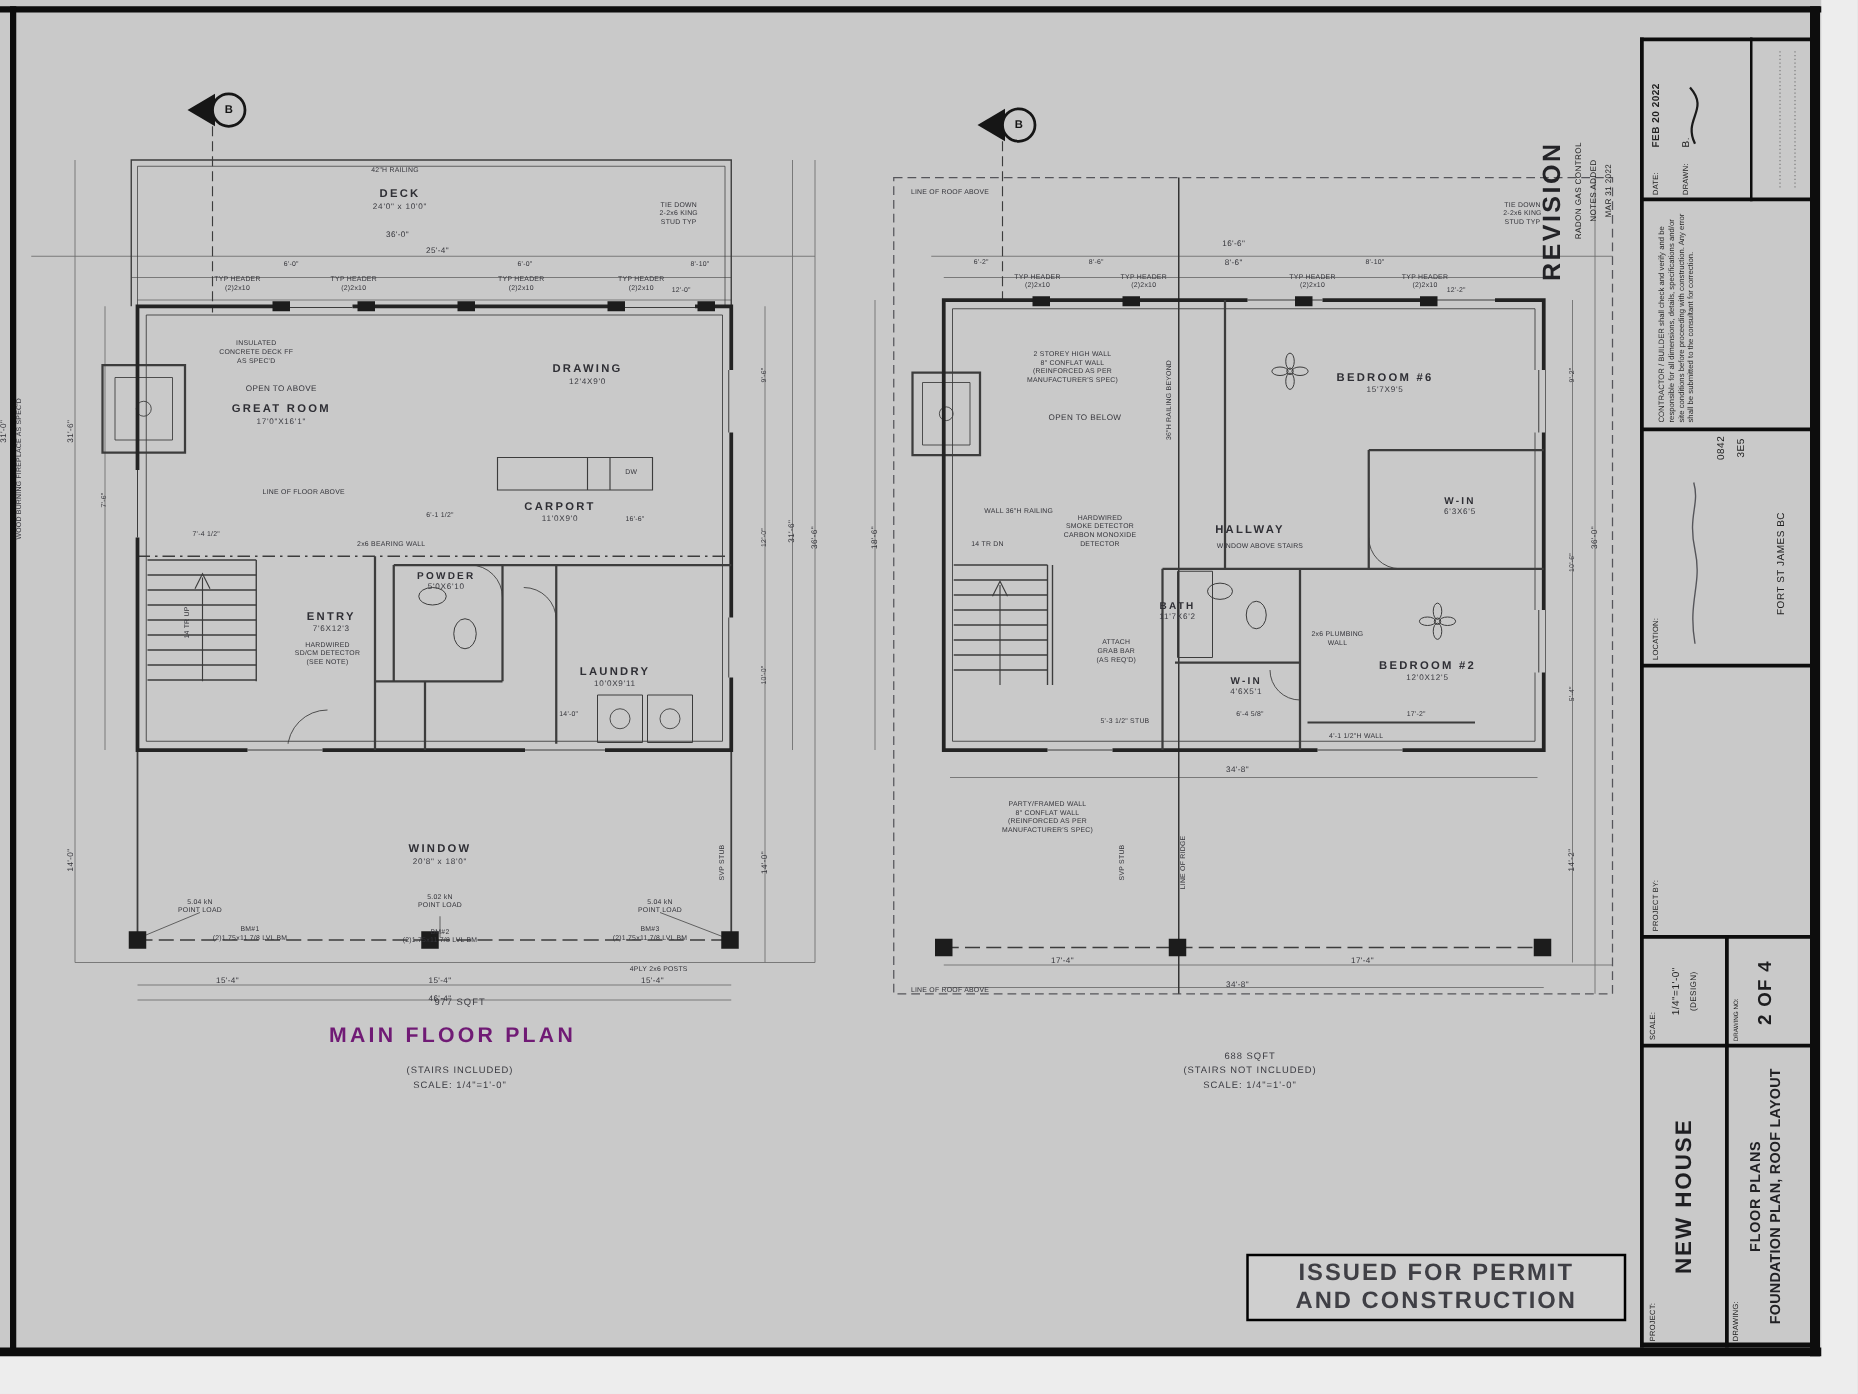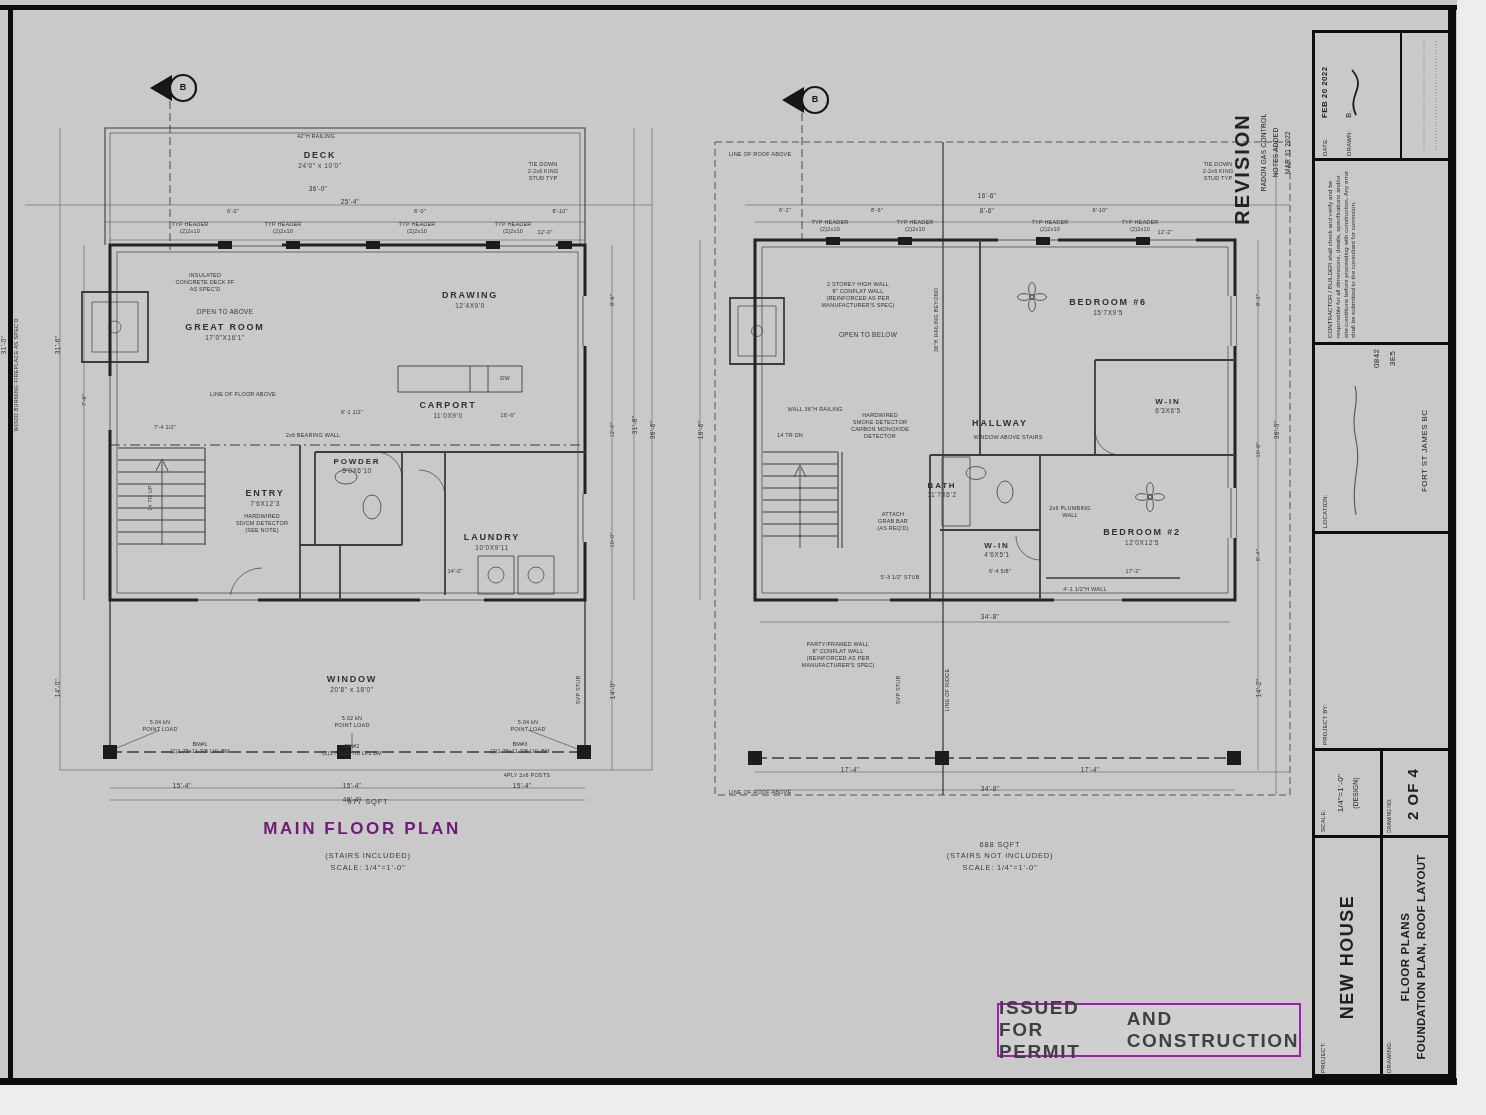--- a/index.html
+++ b/index.html
@@ -12,21 +12,21 @@
   .V{position:absolute;transform-origin:0 0;transform:rotate(-90deg);white-space:nowrap;color:#222;text-align:left;line-height:1.25;}
   .L i,.V i{display:block;font-style:normal;}
   .s5{font-size:5.5px;letter-spacing:.2px;}
   .s6{font-size:6.5px;letter-spacing:.3px;}
   .s7{font-size:8px;letter-spacing:.4px;}
   .rm{font-size:9px;font-weight:bold;letter-spacing:1.8px;color:#2f2f35;}
   .rd{font-size:6.5px;letter-spacing:.6px;color:#3a3a40;}
   .ttl{font-size:17px;font-weight:bold;letter-spacing:2.6px;color:#701a75;}
   .sub{font-size:7.5px;letter-spacing:.8px;color:#3a3a40;}
   .mk{font-size:9px;font-weight:bold;color:#141414;}
-  .stamp{position:absolute;left:997px;top:1003px;width:300px;height:50px;background:#cfcfcf;border:2px solid #a21caf;display:flex;align-items:center;justify-content:center;}
+  .stamp{position:absolute;left:997px;top:1003px;width:300px;height:50px;background:#cfcfcf;border:2px solid #000000;display:flex;flex-direction:column;align-items:center;justify-content:center;}
   .stamp i{font-style:normal;font-size:19px;font-weight:bold;letter-spacing:1.6px;color:#3f3f45;line-height:1.15;}
   .tbl{font-size:6px;letter-spacing:.2px;color:#1d1d1d;}
 </style>
 </head>
 <body>
 
 <div id="sheet">
 <div id="paper"></div>
 
 <svg width="1457" height="1085" viewBox="0 0 1457 1085">

